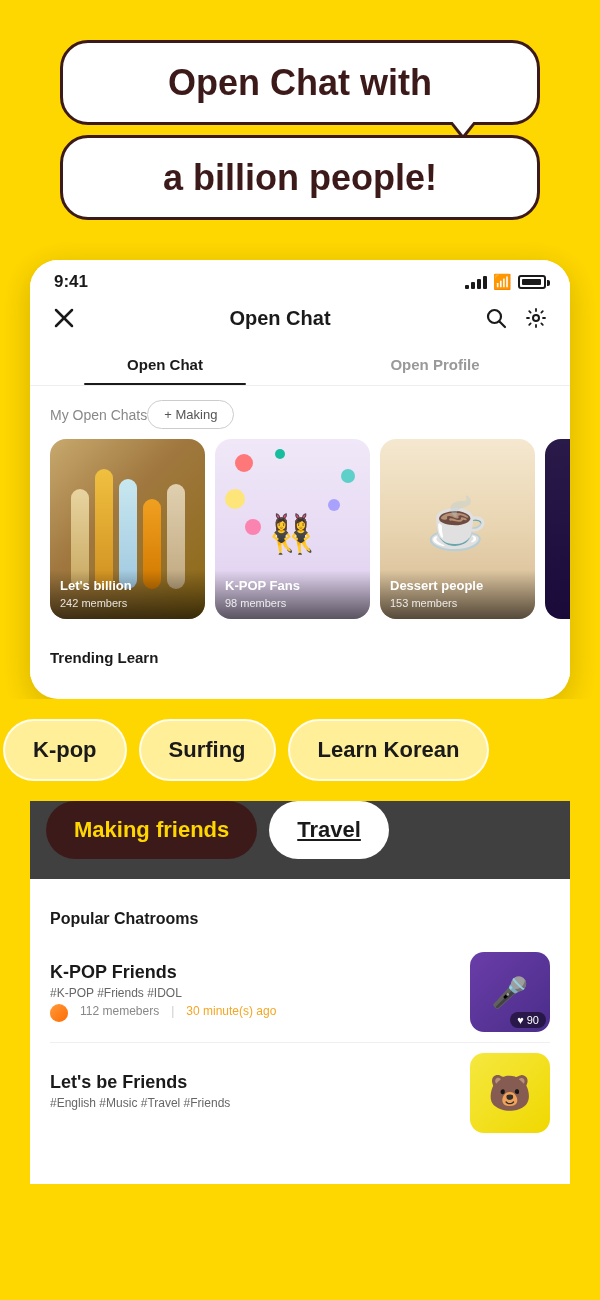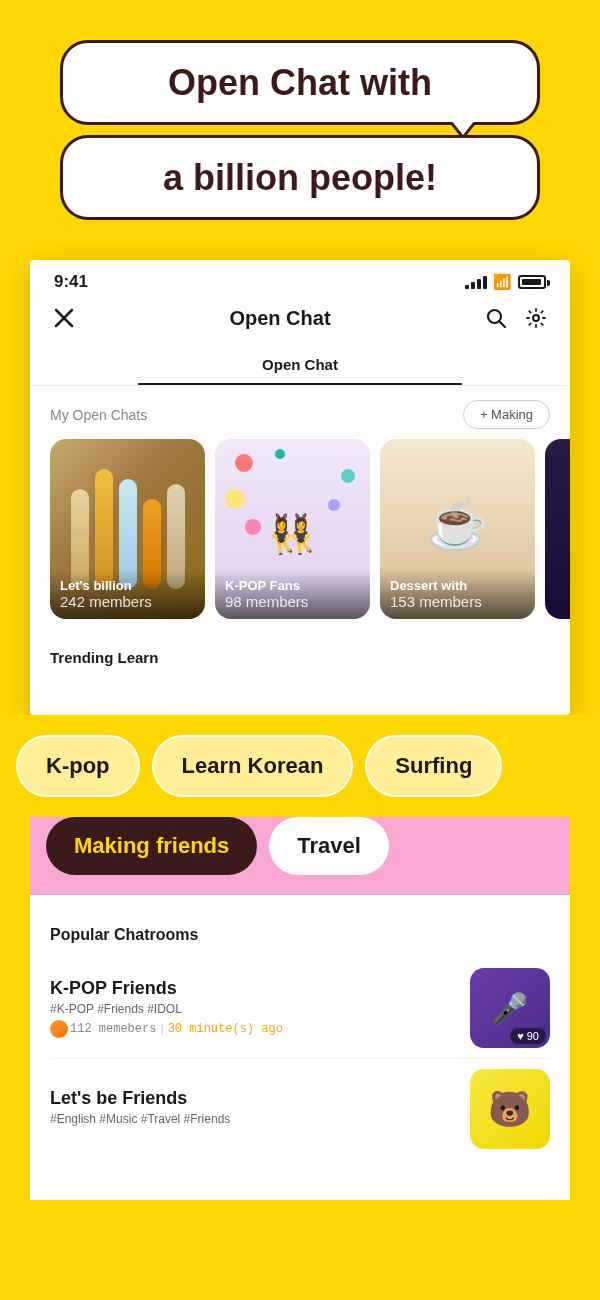--- a/index.html
+++ b/index.html
@@ -60,24 +60,24 @@
       font-weight: 900;
       color: #3D1A1A;
       line-height: 1.2;
     }
 
     
     .phone-container {
       margin: 20px auto 0;
       width: 540px;
       background: white;
-      border-radius: 4px;
+      border-radius: 28px;
       overflow: hidden;
       box-shadow: 0 8px 32px rgba(0,0,0,0.18);
-      padding-bottom: 36px;
+      padding-bottom: 20px;
     }
 
     
     .status-bar {
       display: flex;
       justify-content: space-between;
       align-items: center;
       padding: 12px 24px 4px;
       background: white;
     }
@@ -196,21 +196,21 @@
       left: 20%;
       width: 60%;
       height: 2px;
       background: #1a1a1a;
       border-radius: 2px;
     }
 
     
     .section-header {
       display: flex;
-      justify-content: space-between;
+      justify-content: flex-start;
       align-items: center;
       padding: 14px 20px 10px;
       background: white;
     }
 
     .section-label {
       font-size: 14px;
       color: #888;
     }
 
@@ -305,41 +305,41 @@
     }
 
     .card-name {
       font-size: 13px;
       font-weight: 700;
       color: white;
       display: block;
     }
 
     .card-members {
-      font-size: 15px;
+      font-size: 11px;
       color: rgba(255,255,255,0.85);
     }
 
     
     .trending-section {
       padding: 14px 20px 12px;
       background: white;
     }
 
     .trending-title {
       font-size: 15px;
       font-weight: 700;
       color: #1a1a1a;
       margin-bottom: 0;
     }
 
     
     .pills-section {
       background: #FFD700;
-      padding: 20px 16px;
+      padding: 20px 3px;
       display: flex;
       flex-wrap: wrap;
       gap: 12px;
       align-items: center;
     }
 
     .pill {
       border-radius: 50px;
       padding: 16px 28px;
       font-size: 22px;
@@ -355,20 +355,21 @@
     }
 
     .pill-filled {
       background: #3D1A1A;
       color: #FFD700;
     }
 
     .pill-white {
       background: white;
       color: #1a1a1a;
+      text-decoration: underline;
     }
 
     
     .popular-section {
       background: white;
       padding: 31px 20px;
       border-radius: 0;
     }
 
     .popular-title {
@@ -399,23 +400,21 @@
     }
 
     .chatroom-tags {
       font-size: 12px;
       color: #666;
       margin-bottom: 4px;
     }
 
     .chatroom-meta {
       display: flex;
-      align-items: center;
-      gap: 2px;
-      font-family: Liberation Mono, monospace;
+      gap: 12px;
     }
 
     .avatar-small {
       width: 18px;
       height: 18px;
       border-radius: 50%;
       background: linear-gradient(135deg, #ff9a3c, #ff6b00);
     }
 
     .meta-text {
@@ -533,20 +532,23 @@
           <circle cx="11" cy="11" r="3" stroke="#1a1a1a" stroke-width="2"></circle>
           <path d="M11 2v2M11 18v2M2 11h2M18 11h2M4.22 4.22l1.42 1.42M16.36 16.36l1.42 1.42M4.22 17.78l1.42-1.42M16.36 5.64l1.42-1.42" stroke="#1a1a1a" stroke-width="1.8" stroke-linecap="round"></path>
         </svg>
       </div>
     </div>
   </div>
 
   <div class="tabs">
     <div class="tab active">
       <span>Open Chat</span>
+    </div>
+    <div class="tab">
+      <span>Open Profile</span>
     </div>
   </div>
 
   <div class="section-header">
     <span class="section-label">My Open Chats</span>
     <button class="create-btn">
       <span>+ Making</span>
     </button>
   </div>
 
@@ -585,21 +587,21 @@
         <span class="card-name">K-POP Fans</span>
         <span class="card-members">98 members</span>
       </div>
     </div>
 
     <div class="chat-card">
       <div class="card-bg card-bg-dessert" style="width:100%;height:100%;">
         <div style="font-size:50px;margin-top:-10px;">☕</div>
       </div>
       <div class="card-overlay">
-        <span class="card-name">Dessert with</span>
+        <span class="card-name">Dessert people</span>
         <span class="card-members">153 members</span>
       </div>
     </div>
 
     <div class="chat-card" style="min-width:60px;">
       <div class="card-bg card-bg-extra" style="width:100%;height:100%;"></div>
     </div>
 
   </div>
 
@@ -607,30 +609,30 @@
     <span class="trending-title">Trending Learn</span>
   </div>
 
 </div>
 
 <div class="pills-section">
   <button class="pill pill-outline">
     <span>K-pop</span>
   </button>
   <button class="pill pill-outline">
+    <span>Surfing</span>
+  </button>
+  <button class="pill pill-outline">
     <span>Learn Korean</span>
   </button>
-  <button class="pill pill-outline">
-    <span>Surfing</span>
-  </button>
 </div>
 
 <div style="background:white;margin:0 auto;width:540px;border-radius:0 0 0 0;padding-bottom:10px;">
 
-  <div style="background:#f9a8d4;padding:0 16px 20px;display:flex;gap:12px;align-items:center;">
+  <div style="background:#404040;padding:0 16px 20px;display:flex;gap:12px;align-items:center;">
     <button class="pill pill-filled">
       <span>Making friends</span>
     </button>
     <button class="pill pill-white">
       <span>Travel</span>
     </button>
   </div>
 
   <div class="popular-section">
     <div class="popular-title">Popular Chatrooms</div>

